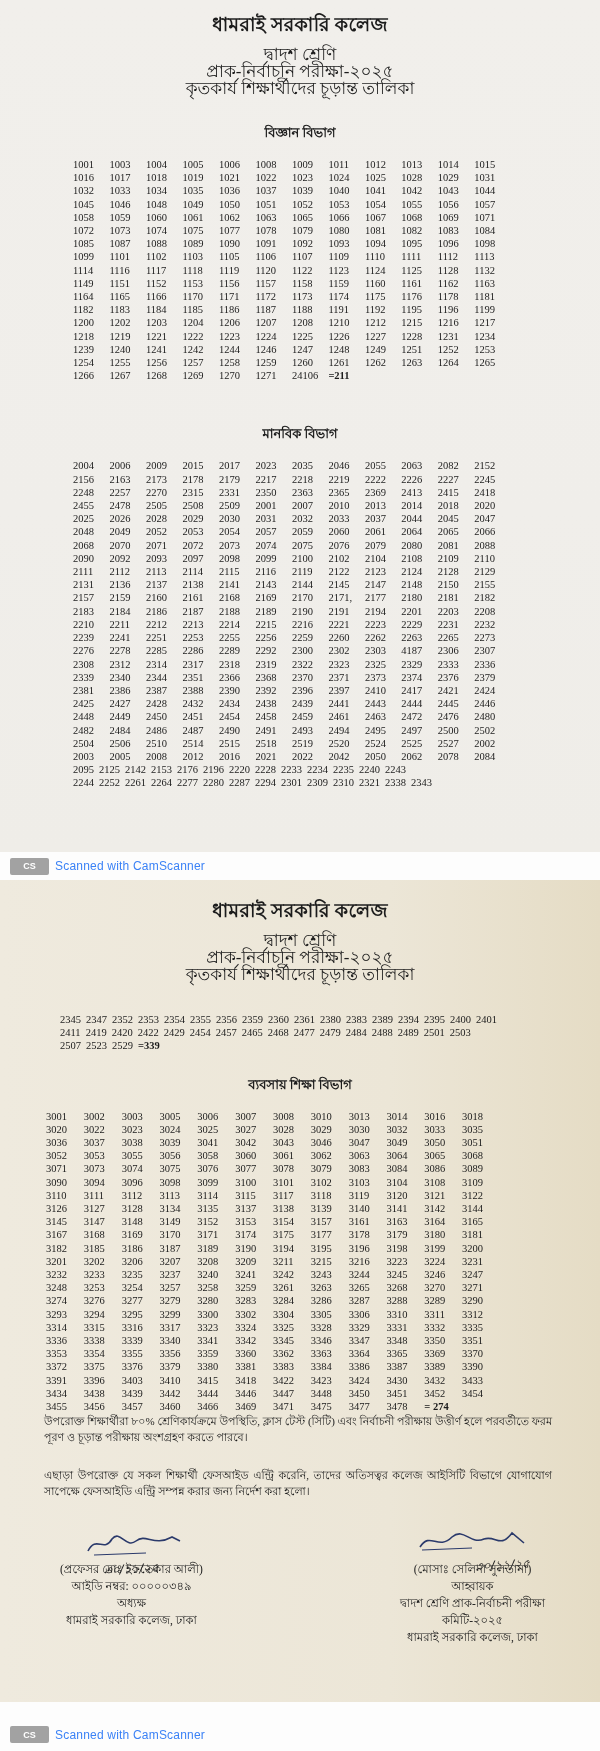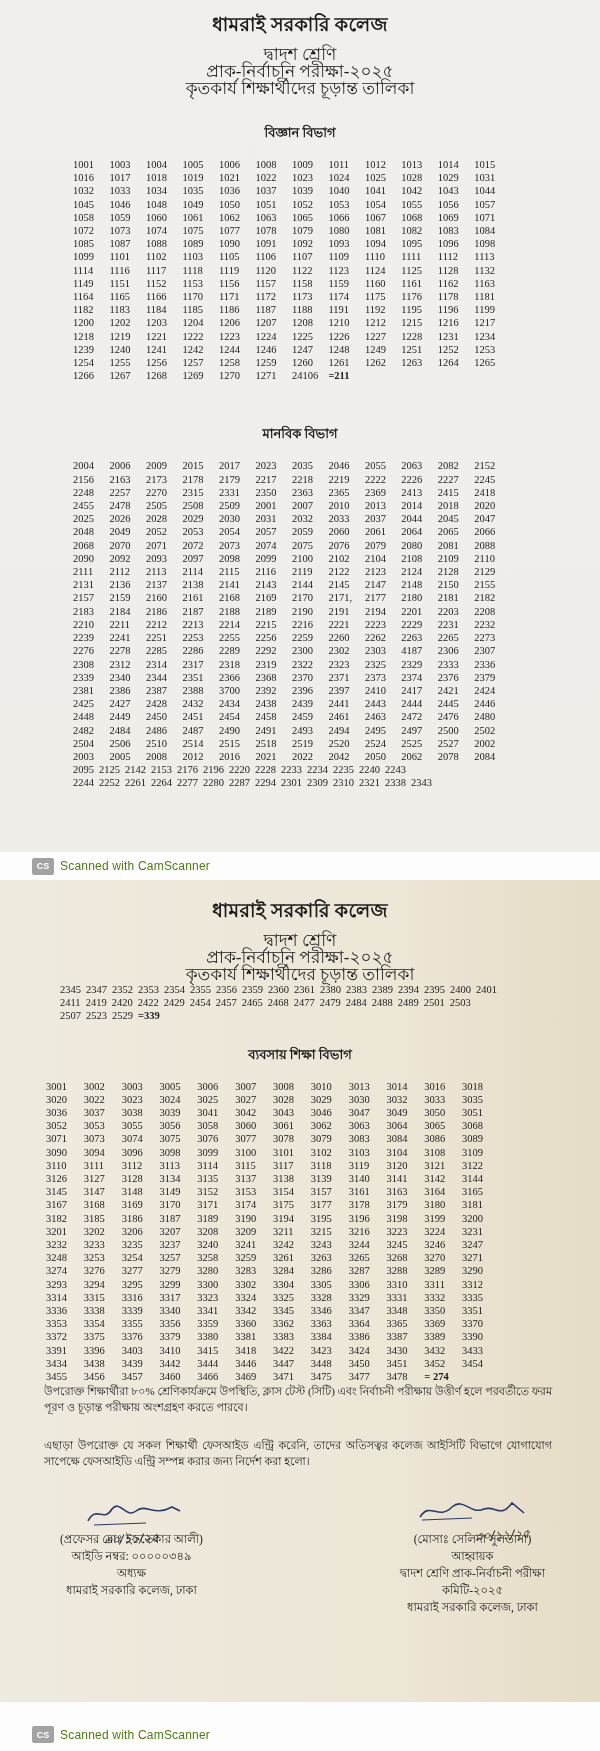--- a/index.html
+++ b/index.html
@@ -31,51 +31,50 @@
     width:600px;
     background:#fdfdfd;
     display:flex;
     align-items:center;
     padding-left:10px;
   }
   .strip.mid { height:28px; }
   .strip.bottom { height:49px; align-items:flex-end; padding-bottom:8px; }
   .watermark { display:flex; align-items:center; gap:6px; }
   .wm-badge {
-    width:22px; height:17px;
+    width:39px; height:17px;
     background:#a2a2a2;
     color:#ffffff;
     font-family:"Liberation Sans", sans-serif;
     font-size:9px; font-weight:bold;
     display:flex; align-items:center; justify-content:center;
     border-radius:2px;
-    margin-left:22px;
   }
   .wm-text {
     font-family:"Liberation Sans", sans-serif;
     font-size:12px;
-    color:#4d7c0f;
+    color:#3b82f6;
     letter-spacing:0.2px;
   }
   .doc-header { text-align:center; }
   .doc-title {
     font-size:19px;
     font-weight:bold;
     letter-spacing:0.3px;
     margin-bottom:4px;
   }
   .doc-sub { font-size:17px; line-height:17px; }
   .section-heading {
     text-align:center;
     font-size:13px;
     font-weight:bold;
     margin-top:26px;
     margin-bottom:14px;
   }
-  .page2 .continuation { }
+  .page2 .continuation { margin-top:30px; }
   .num-block { padding-left:48px; }
   .page1 .num-block { width:486px;margin-left:25px; }
   .page2 .num-block.business { width:500px; padding-left:46px; }
   .page2 .num-block.continuation { width:540px; padding-left:60px; }
   .num-row {
     line-height:13.2px;
     font-size:10.5px;
     white-space:nowrap;
   }
   .num-row span.cell {
@@ -158,21 +157,21 @@
       <div class="num-row"><span class="cell">2090</span><span class="cell">2092</span><span class="cell">2093</span><span class="cell">2097</span><span class="cell">2098</span><span class="cell">2099</span><span class="cell">2100</span><span class="cell">2102</span><span class="cell">2104</span><span class="cell">2108</span><span class="cell">2109</span><span class="cell">2110</span></div>
       <div class="num-row"><span class="cell">2111</span><span class="cell">2112</span><span class="cell">2113</span><span class="cell">2114</span><span class="cell">2115</span><span class="cell">2116</span><span class="cell">2119</span><span class="cell">2122</span><span class="cell">2123</span><span class="cell">2124</span><span class="cell">2128</span><span class="cell">2129</span></div>
       <div class="num-row"><span class="cell">2131</span><span class="cell">2136</span><span class="cell">2137</span><span class="cell">2138</span><span class="cell">2141</span><span class="cell">2143</span><span class="cell">2144</span><span class="cell">2145</span><span class="cell">2147</span><span class="cell">2148</span><span class="cell">2150</span><span class="cell">2155</span></div>
       <div class="num-row"><span class="cell">2157</span><span class="cell">2159</span><span class="cell">2160</span><span class="cell">2161</span><span class="cell">2168</span><span class="cell">2169</span><span class="cell">2170</span><span class="cell">2171,</span><span class="cell">2177</span><span class="cell">2180</span><span class="cell">2181</span><span class="cell">2182</span></div>
       <div class="num-row"><span class="cell">2183</span><span class="cell">2184</span><span class="cell">2186</span><span class="cell">2187</span><span class="cell">2188</span><span class="cell">2189</span><span class="cell">2190</span><span class="cell">2191</span><span class="cell">2194</span><span class="cell">2201</span><span class="cell">2203</span><span class="cell">2208</span></div>
       <div class="num-row"><span class="cell">2210</span><span class="cell">2211</span><span class="cell">2212</span><span class="cell">2213</span><span class="cell">2214</span><span class="cell">2215</span><span class="cell">2216</span><span class="cell">2221</span><span class="cell">2223</span><span class="cell">2229</span><span class="cell">2231</span><span class="cell">2232</span></div>
       <div class="num-row"><span class="cell">2239</span><span class="cell">2241</span><span class="cell">2251</span><span class="cell">2253</span><span class="cell">2255</span><span class="cell">2256</span><span class="cell">2259</span><span class="cell">2260</span><span class="cell">2262</span><span class="cell">2263</span><span class="cell">2265</span><span class="cell">2273</span></div>
       <div class="num-row"><span class="cell">2276</span><span class="cell">2278</span><span class="cell">2285</span><span class="cell">2286</span><span class="cell">2289</span><span class="cell">2292</span><span class="cell">2300</span><span class="cell">2302</span><span class="cell">2303</span><span class="cell">4187</span><span class="cell">2306</span><span class="cell">2307</span></div>
       <div class="num-row"><span class="cell">2308</span><span class="cell">2312</span><span class="cell">2314</span><span class="cell">2317</span><span class="cell">2318</span><span class="cell">2319</span><span class="cell">2322</span><span class="cell">2323</span><span class="cell">2325</span><span class="cell">2329</span><span class="cell">2333</span><span class="cell">2336</span></div>
       <div class="num-row"><span class="cell">2339</span><span class="cell">2340</span><span class="cell">2344</span><span class="cell">2351</span><span class="cell">2366</span><span class="cell">2368</span><span class="cell">2370</span><span class="cell">2371</span><span class="cell">2373</span><span class="cell">2374</span><span class="cell">2376</span><span class="cell">2379</span></div>
-      <div class="num-row"><span class="cell">2381</span><span class="cell">2386</span><span class="cell">2387</span><span class="cell">2388</span><span class="cell">3700</span><span class="cell">2392</span><span class="cell">2396</span><span class="cell">2397</span><span class="cell">2410</span><span class="cell">2417</span><span class="cell">2421</span><span class="cell">2424</span></div>
+      <div class="num-row"><span class="cell">2381</span><span class="cell">2386</span><span class="cell">2387</span><span class="cell">2388</span><span class="cell">2390</span><span class="cell">2392</span><span class="cell">2396</span><span class="cell">2397</span><span class="cell">2410</span><span class="cell">2417</span><span class="cell">2421</span><span class="cell">2424</span></div>
       <div class="num-row"><span class="cell">2425</span><span class="cell">2427</span><span class="cell">2428</span><span class="cell">2432</span><span class="cell">2434</span><span class="cell">2438</span><span class="cell">2439</span><span class="cell">2441</span><span class="cell">2443</span><span class="cell">2444</span><span class="cell">2445</span><span class="cell">2446</span></div>
       <div class="num-row"><span class="cell">2448</span><span class="cell">2449</span><span class="cell">2450</span><span class="cell">2451</span><span class="cell">2454</span><span class="cell">2458</span><span class="cell">2459</span><span class="cell">2461</span><span class="cell">2463</span><span class="cell">2472</span><span class="cell">2476</span><span class="cell">2480</span></div>
       <div class="num-row"><span class="cell">2482</span><span class="cell">2484</span><span class="cell">2486</span><span class="cell">2487</span><span class="cell">2490</span><span class="cell">2491</span><span class="cell">2493</span><span class="cell">2494</span><span class="cell">2495</span><span class="cell">2497</span><span class="cell">2500</span><span class="cell">2502</span></div>
       <div class="num-row"><span class="cell">2504</span><span class="cell">2506</span><span class="cell">2510</span><span class="cell">2514</span><span class="cell">2515</span><span class="cell">2518</span><span class="cell">2519</span><span class="cell">2520</span><span class="cell">2524</span><span class="cell">2525</span><span class="cell">2527</span><span class="cell">2002</span></div>
       <div class="num-row"><span class="cell">2003</span><span class="cell">2005</span><span class="cell">2008</span><span class="cell">2012</span><span class="cell">2016</span><span class="cell">2021</span><span class="cell">2022</span><span class="cell">2042</span><span class="cell">2050</span><span class="cell">2062</span><span class="cell">2078</span><span class="cell">2084</span></div>
       <div class="num-row tight">
         <span class="cell">2095</span>
         <span class="cell">2125</span>
         <span class="cell">2142</span>
         <span class="cell">2153</span>

